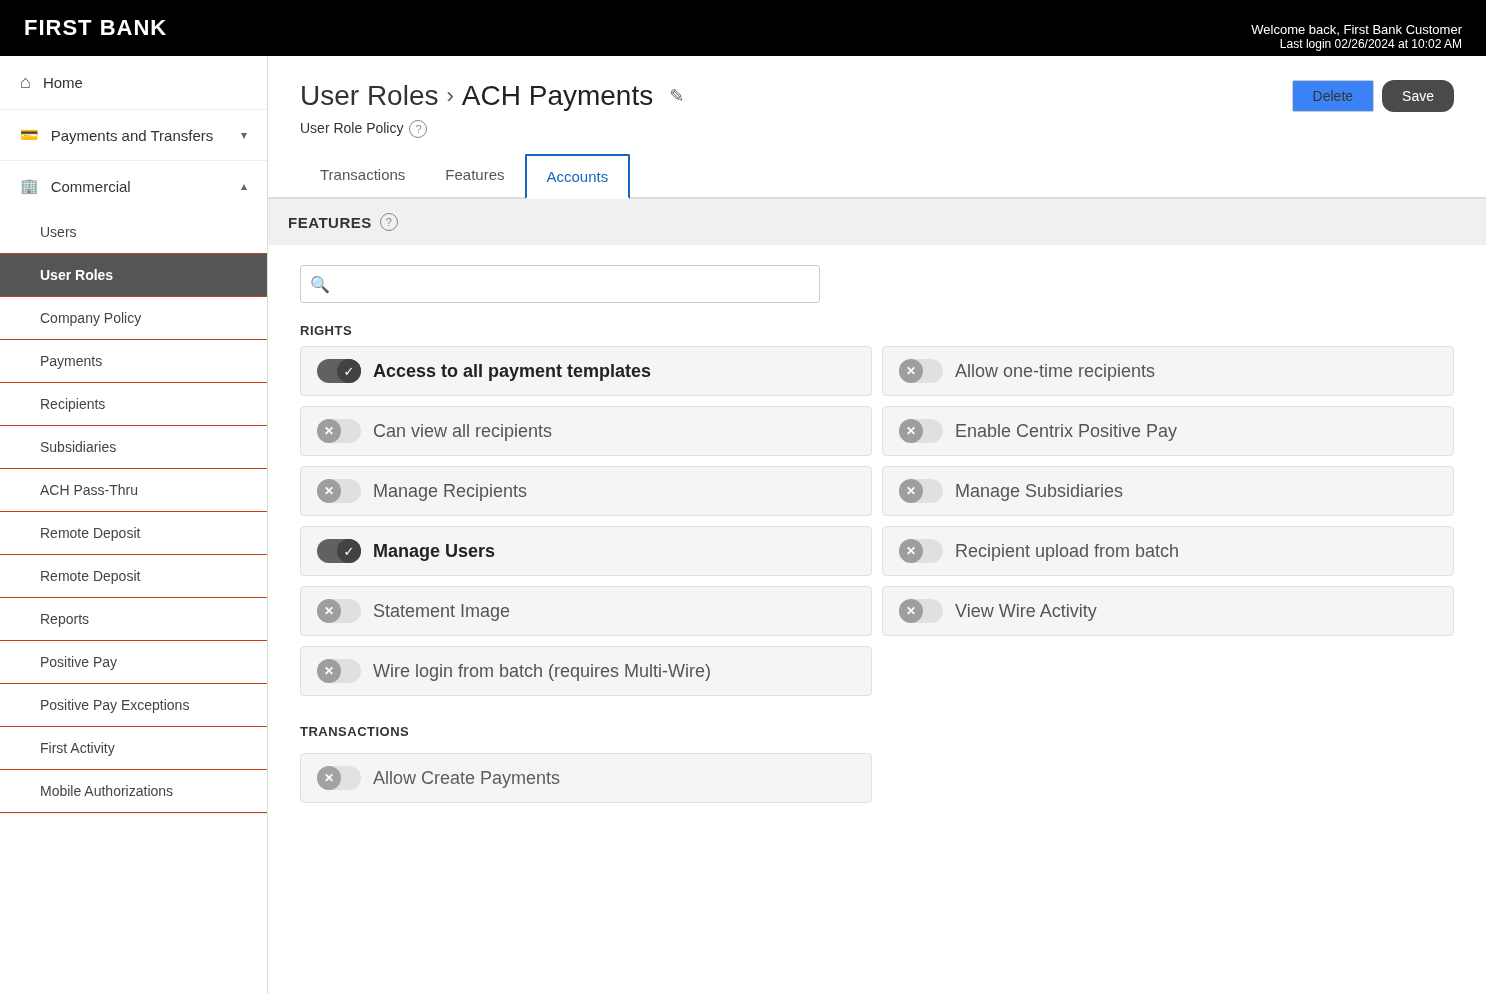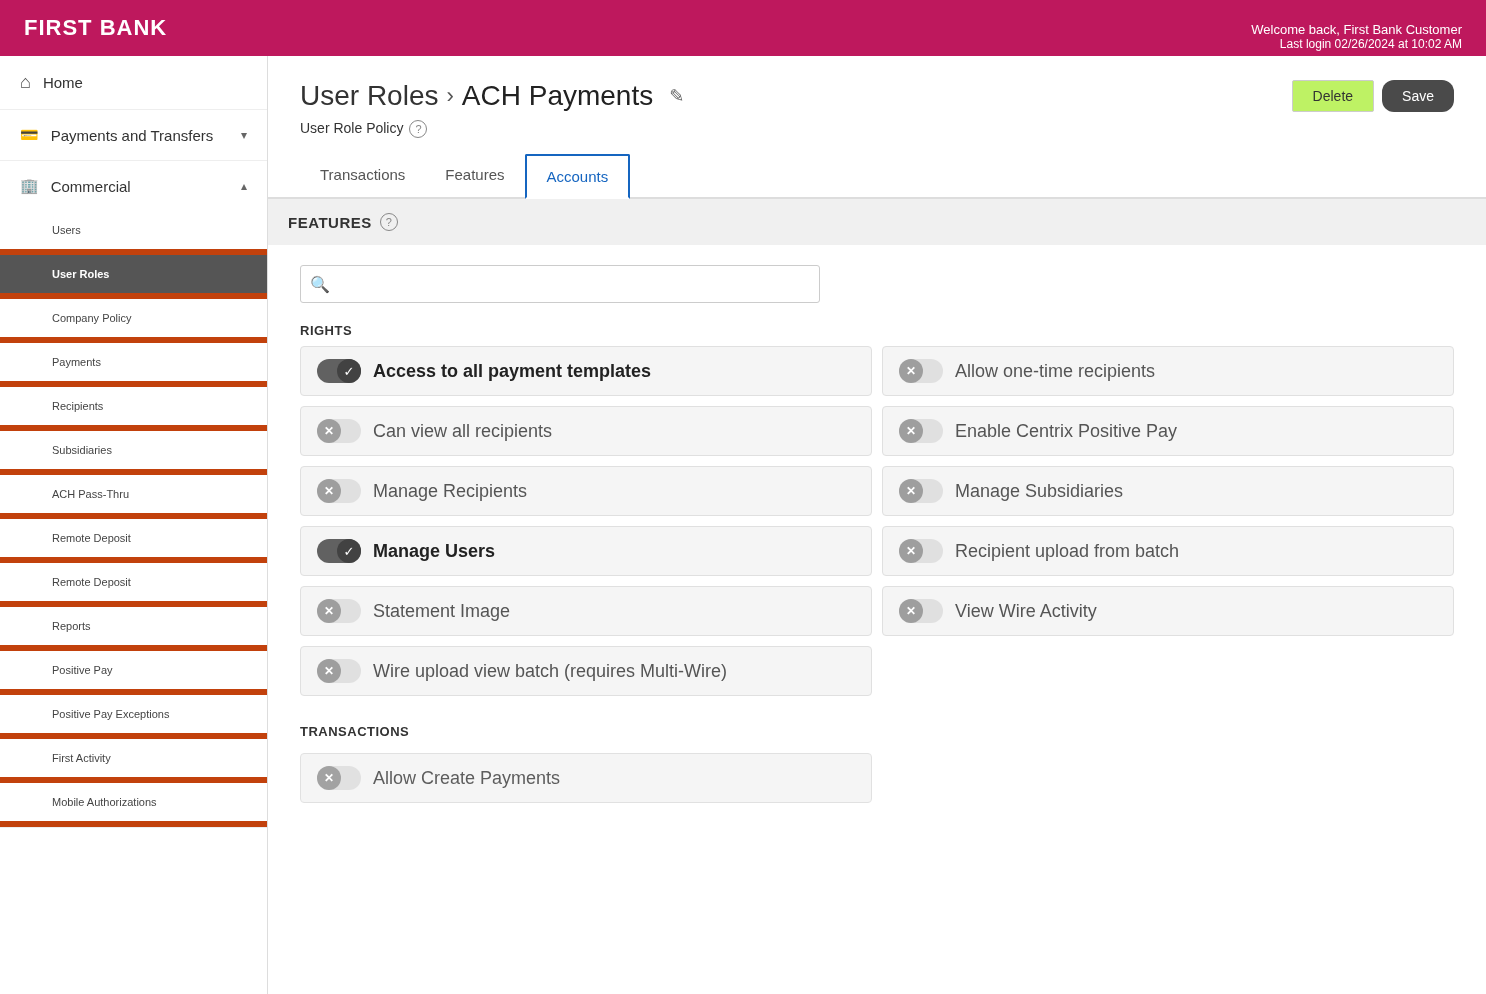--- a/index.html
+++ b/index.html
@@ -1,20 +1,20 @@
 <!DOCTYPE html>
 <html><head>
   <meta charset="utf-8">
   <style>
     * { box-sizing: border-box; margin: 0; padding: 0; }
     body { font-family: Arial, sans-serif; font-size: 14px; background: #f4f4f4; display: flex; flex-direction: column; height: 100vh; overflow: hidden; }
 
     
     .header {
-      background: #be185d;
+      background: #000000;
       color: white;
       display: flex;
       align-items: center;
       justify-content: space-between;
       padding: 0 24px;
       height: 56px;
       flex-shrink: 0;
     }
     .header-logo {
       font-size: 22px;
@@ -66,25 +66,25 @@
       padding: 16px 20px;
       cursor: pointer;
       font-size: 15px;
       color: #333;
       gap: 12px;
     }
     .sidebar-section-header .left { display: flex; align-items: center; gap: 12px; }
     .chevron { font-size: 12px; color: #666; }
     .sidebar-sub-items {}
     .sidebar-sub-item {
-      padding: 13px 20px 13px 52px;
+      padding: 13px 20px 13px 40px;
       cursor: pointer;
       color: #444;
-      font-size: 11px;
-      border-bottom: 6px solid #c2410c;
+      font-size: 14px;
+      border-bottom: 1px solid #c2410c;
     }
     .sidebar-sub-item.active {
       background: #555;
       color: white;
       font-weight: bold;
     }
 
     
     .content {
       flex: 1;
@@ -107,21 +107,21 @@
       gap: 8px;
       font-size: 28px;
       font-weight: 300;
       color: #222;
     }
     .breadcrumb-sep { color: #555; font-size: 22px; }
     .edit-icon { font-size: 18px; color: #666; cursor: pointer; margin-left: 8px; }
     .content-actions { display: flex; gap: 8px; }
     .btn-delete {
       padding: 0 20px;
-      background: #bef264;
+      background: #3b82f6;
       border: 1px solid #ccc;
       cursor: pointer;
       font-size: 14px;
       color: #333;
       border-radius: 2px;
     }
     .btn-save {
       padding: 8px 20px;
       background: #4a4a4a;
       border: none;
@@ -518,21 +518,21 @@
           </div>
           <span class="toggle-label">View Wire Activity</span>
         </div>
 
         <div class="toggle-row">
           <div class="toggle-x">
             <div class="toggle-x-track">
               <div class="toggle-x-thumb">✕</div>
             </div>
           </div>
-          <span class="toggle-label">Wire upload view batch (requires Multi-Wire)</span>
+          <span class="toggle-label">Wire login from batch (requires Multi-Wire)</span>
         </div>
 
         <div style="visibility:hidden;"></div>
 
       </div>
 
       <div class="transactions-title">TRANSACTIONS</div>
 
       <div class="transactions-partial">
 

